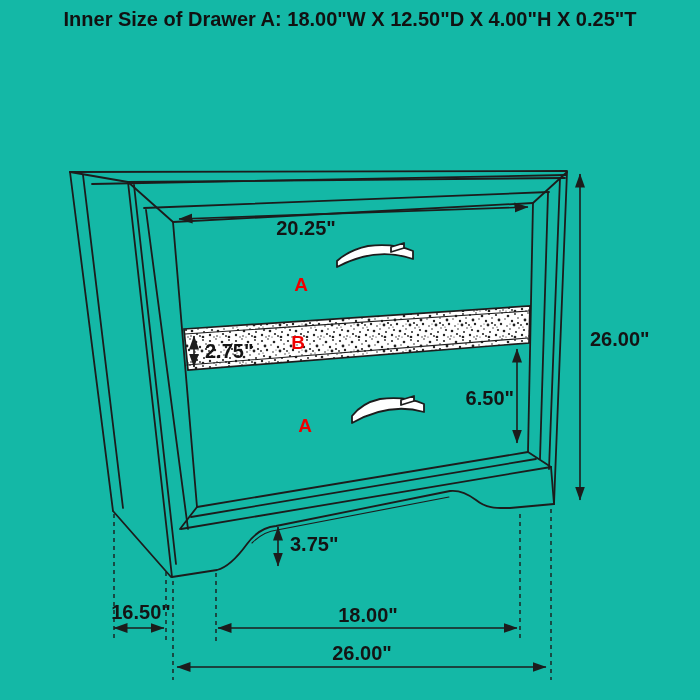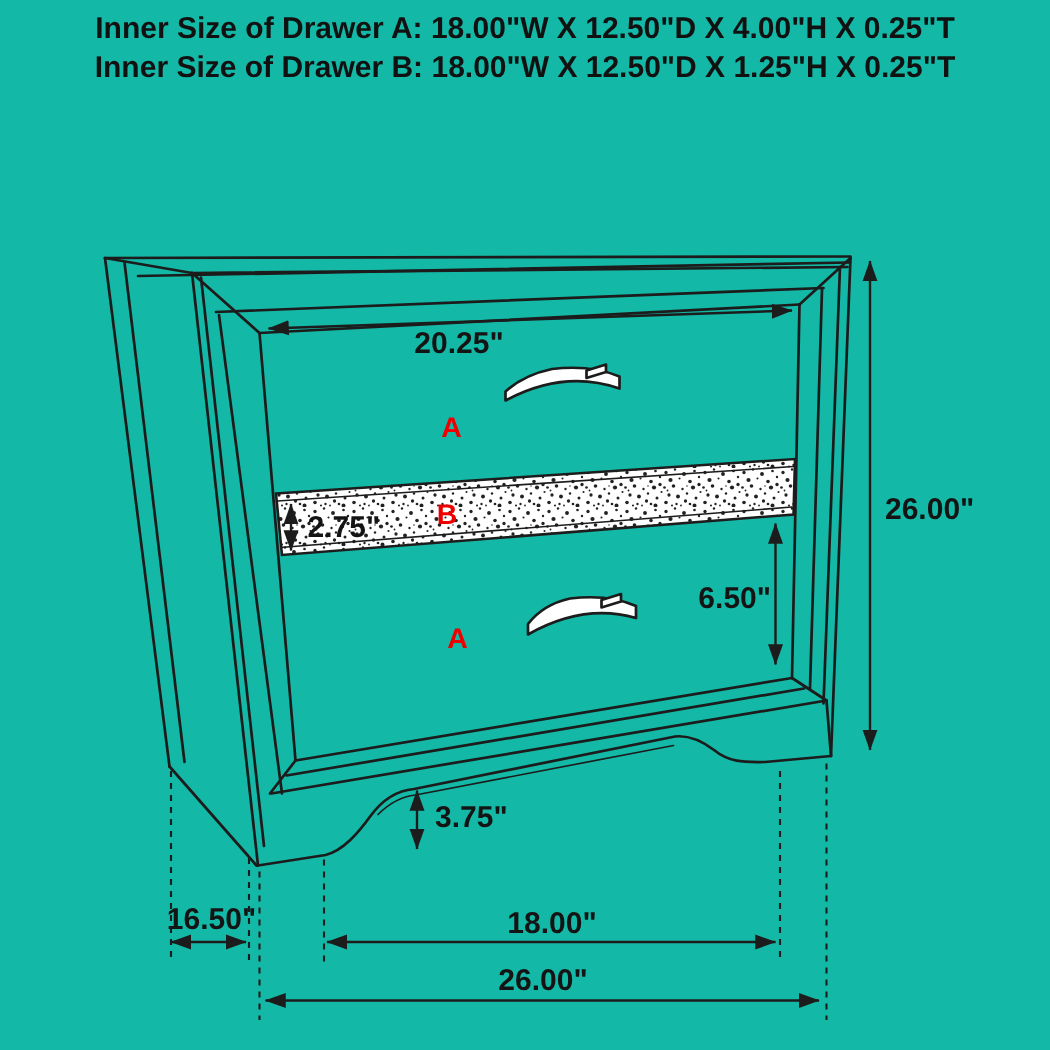--- a/index.html
+++ b/index.html
@@ -17,21 +17,20 @@
   .dim-label{font-family:"Liberation Sans", sans-serif;font-weight:bold;font-size:20px;fill:#141414;}
   .red-label{font-family:"Liberation Sans", sans-serif;font-weight:bold;font-size:19px;fill:#ee0000;}
 </style>
 </head>
 <body>
 
 <div class="page">
 
   <div class="header">
     <div>Inner Size of Drawer A: 18.00"W X 12.50"D X 4.00"H X 0.25"T</div>
-    <div>Inner Size of Drawer B: 18.00"W X 12.50"D X 1.25"H X 0.25"T</div>
   </div>
 
   <svg class="diagram-svg" width="700" height="700" viewBox="0 0 700 700">
     <defs>
       <marker id="ahE" markerUnits="userSpaceOnUse" markerWidth="15" markerHeight="11" refX="13.5" refY="5.5" orient="auto">
         <path d="M0,0.5 L14,5.5 L0,10.5 Z" fill="#1c1c1c"></path>
       </marker>
       <marker id="ahS" markerUnits="userSpaceOnUse" markerWidth="15" markerHeight="11" refX="13.5" refY="5.5" orient="auto-start-reverse">
         <path d="M0,0.5 L14,5.5 L0,10.5 Z" fill="#1c1c1c"></path>
       </marker>

